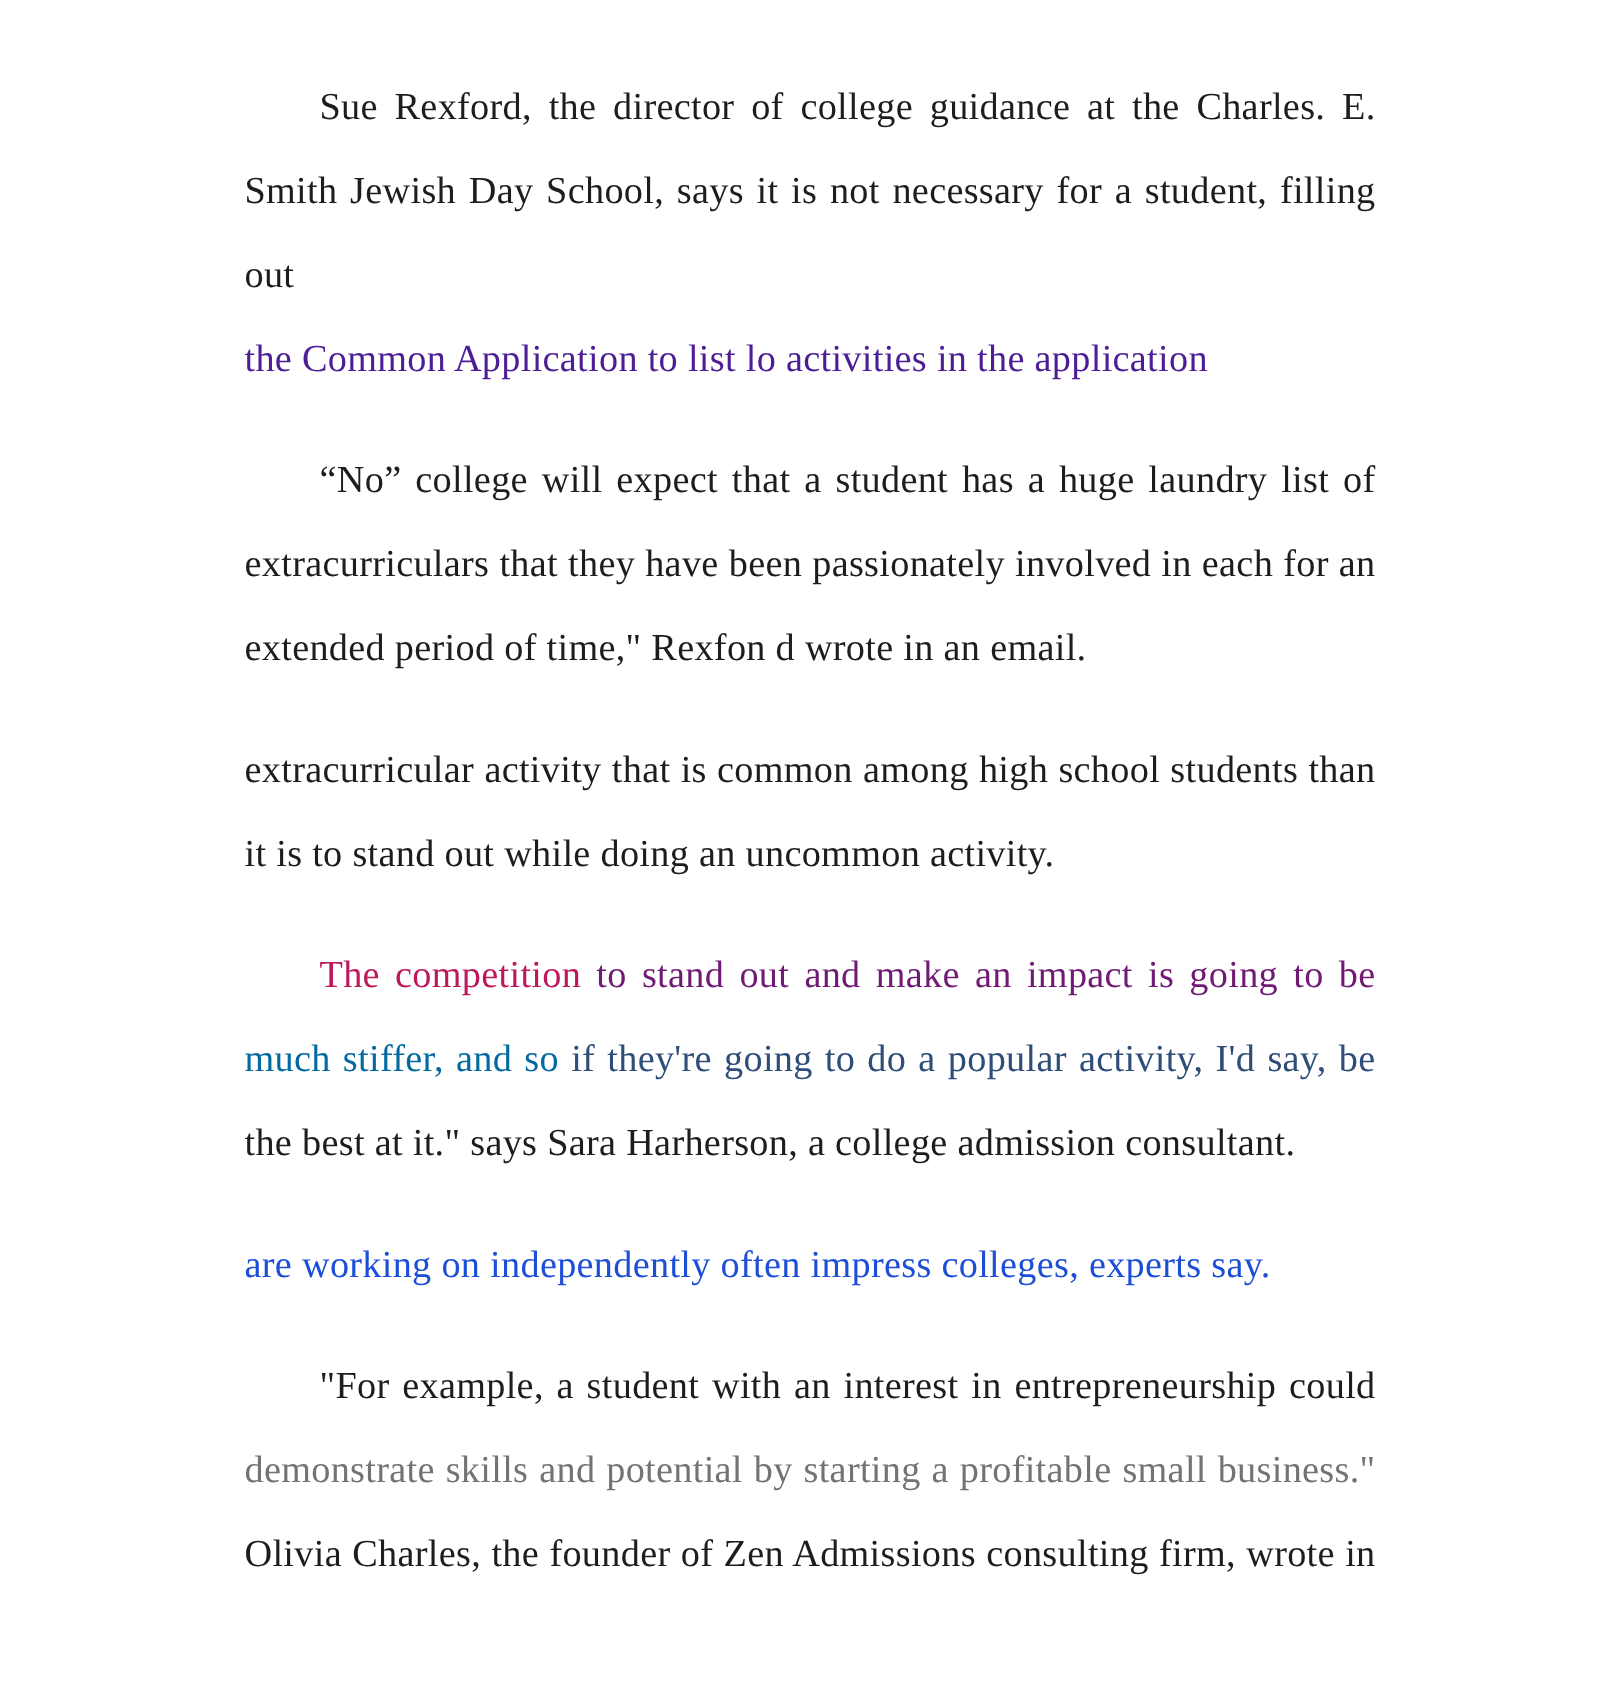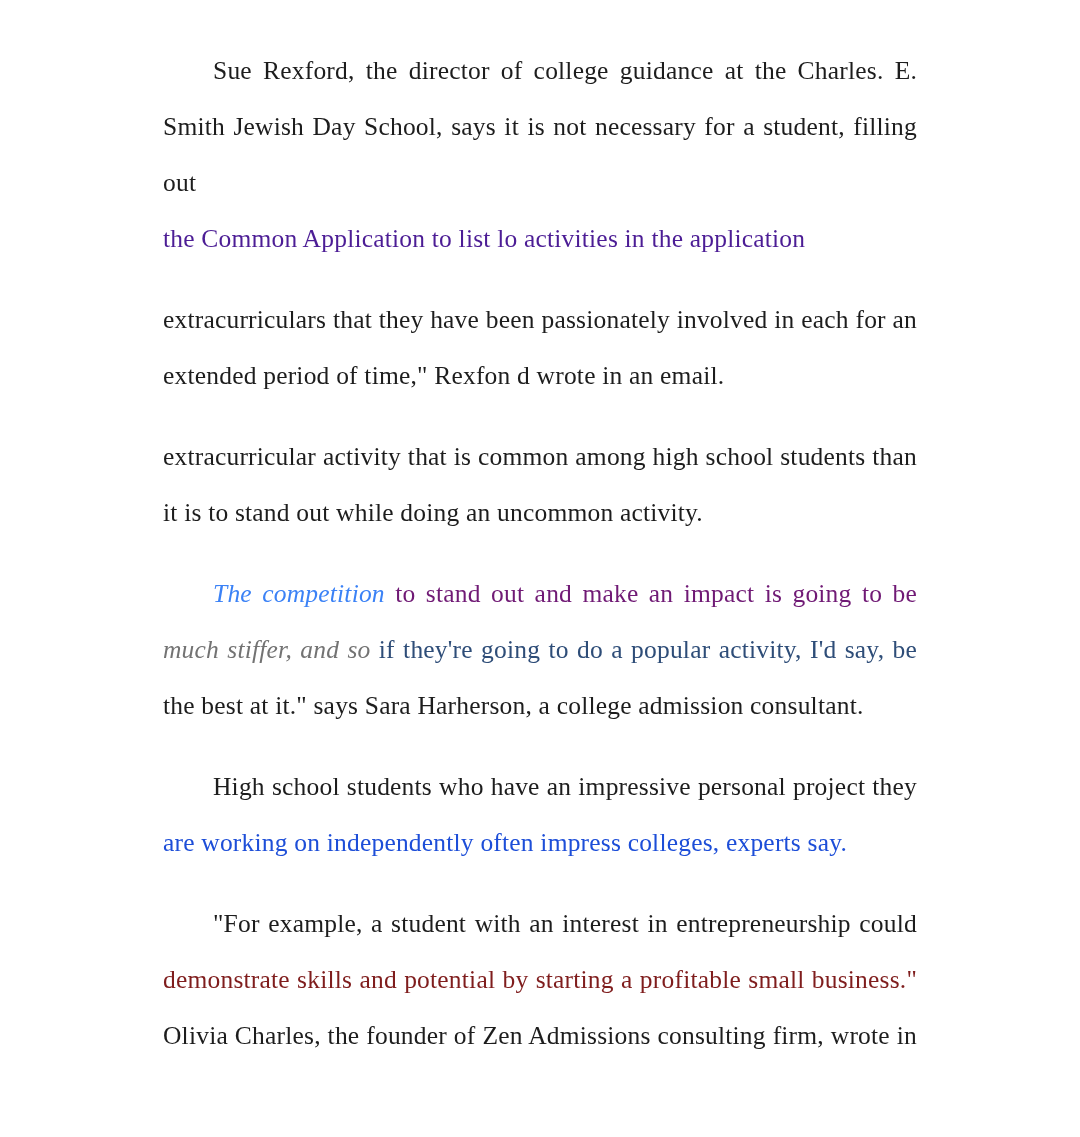--- a/index.html
+++ b/index.html
@@ -51,35 +51,35 @@
 <body>
 
 <div class="page">
   <div id="doc">
       <div class="paragraph">
         <div class="line first-line"><span class="seg" style="color: rgb(29, 29, 29);">Sue Rexford, the director of college guidance at the Charles. E.</span></div>
         <div class="line"><span class="seg" style="color: rgb(29, 29, 29);">Smith Jewish Day School, says it is not necessary for a student, filling out</span></div>
         <div class="line last-line"><span class="seg" style="color: #4c1d95;">the Common Application to list lo activities in the application</span></div>
       </div>
       <div class="paragraph">
+        <div class="line first-line"><span class="seg" style="color: rgb(29, 29, 29);">“No” college will expect that a student has a huge laundry list of</span></div>
         <div class="line"><span class="seg" style="color: rgb(29, 29, 29);">extracurriculars that they have been passionately involved in each for an</span></div>
         <div class="line last-line"><span class="seg" style="color: rgb(29, 29, 29);">extended period of time," Rexfon d wrote in an email.</span></div>
       </div>
       <div class="paragraph">
         <div class="line"><span class="seg" style="color: rgb(29, 29, 29);">extracurricular activity that is common among high school students than</span></div>
         <div class="line last-line"><span class="seg" style="color: rgb(29, 29, 29);">it is to stand out while doing an uncommon activity.</span></div>
       </div>
       <div class="paragraph">
-        <div class="line first-line"><span class="seg" style="color: #3b82f6; font-style: italic;">The competition </span><span class="seg" style="color: #701a75;">to stand out and make an impact is going to be</span></div>
-        <div class="line"><span class="seg" style="color: #737373; font-style: italic;">much stiffer, and so </span><span class="seg" style="color: rgb(46, 77, 120);">if they're going to do a popular activity, I'd say, be</span></div>
+        <div class="line first-line"><span class="seg" style="color: #be185d;">The competition </span><span class="seg" style="color: #701a75;">to stand out and make an impact is going to be</span></div>
+        <div class="line"><span class="seg" style="color: #0369a1;">much stiffer, and so </span><span class="seg" style="color: rgb(46, 77, 120);">if they're going to do a popular activity, I'd say, be</span></div>
         <div class="line last-line"><span class="seg" style="color: rgb(29, 29, 29);">the best at it." says Sara Harherson, a college admission consultant.</span></div>
       </div>
       <div class="paragraph">
-        <div class="line first-line"><span class="seg" style="color: rgb(29, 29, 29);">High school students who have an impressive personal project they</span></div>
         <div class="line last-line"><span class="seg" style="color: #1d4ed8;">are working on independently often impress colleges, experts say.</span></div>
       </div>
       <div class="paragraph">
         <div class="line first-line"><span class="seg" style="color: rgb(29, 29, 29);">"For example, a student with an interest in entrepreneurship could</span></div>
-        <div class="line"><span class="seg" style="color: #7f1d1d;">demonstrate skills and potential by starting a profitable small business."</span></div>
+        <div class="line"><span class="seg" style="color: #737373;">demonstrate skills and potential by starting a profitable small business."</span></div>
         <div class="line"><span class="seg" style="color: rgb(29, 29, 29);">Olivia Charles, the founder of Zen Admissions consulting firm, wrote in</span></div>
       </div>
     </div>
 </div>
 
 </body></html>

